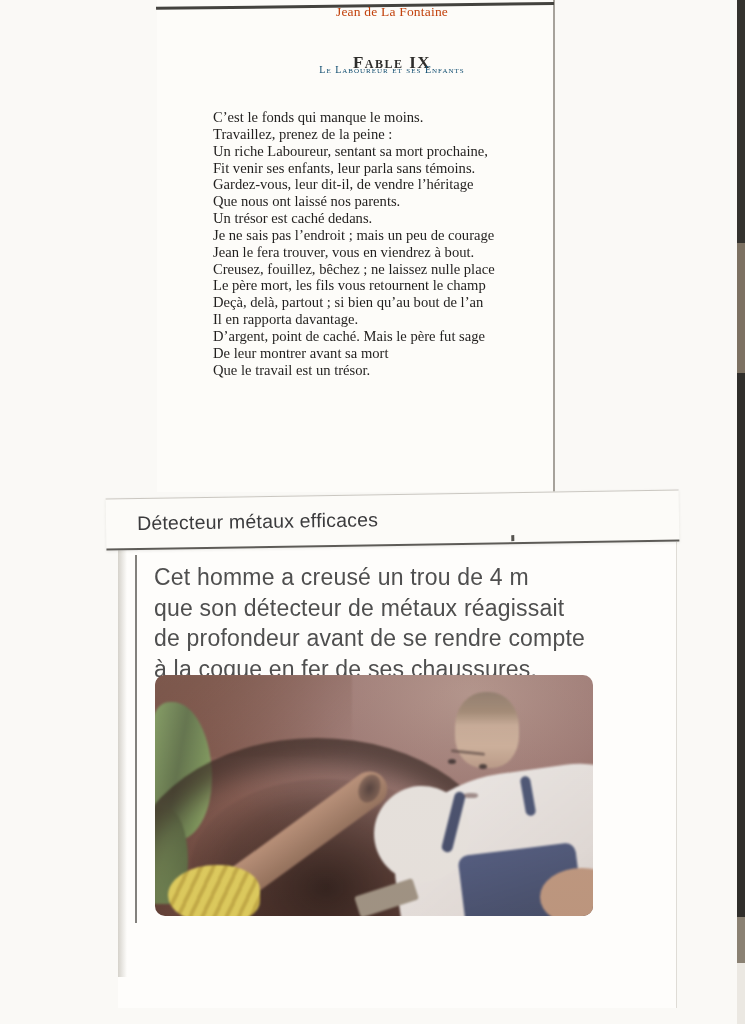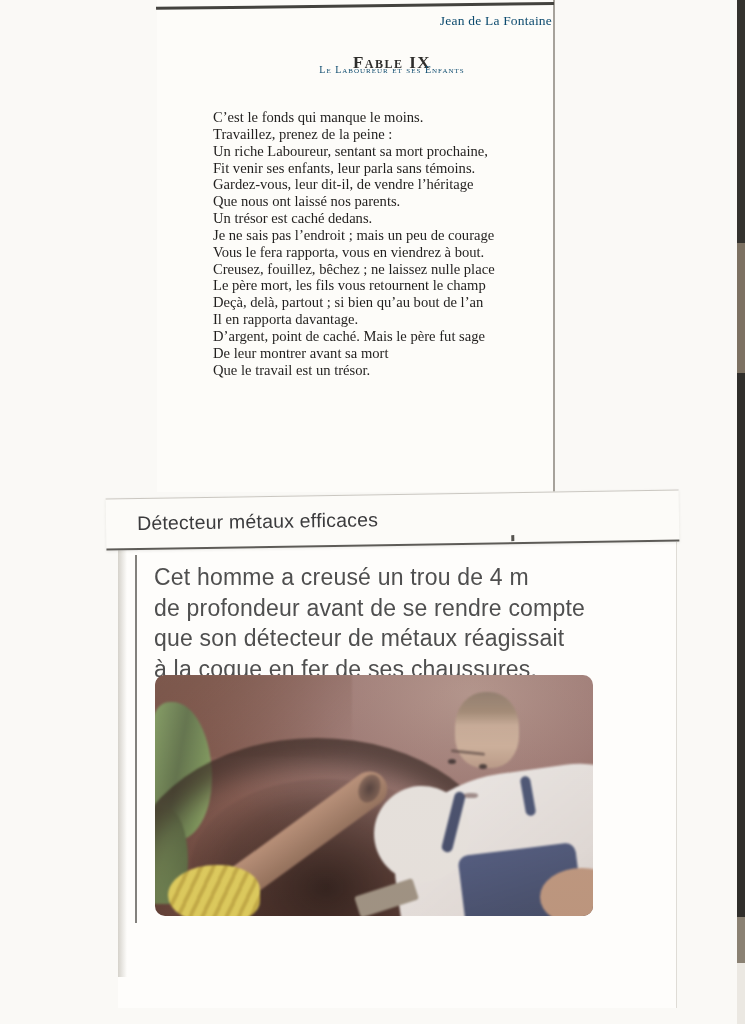--- a/index.html
+++ b/index.html
@@ -21,22 +21,22 @@
   .book-page{
     position:absolute;left:157px;top:0;width:396px;height:492px;
     background:#fdfcf9;border-right:2px solid #a6a29b;
   }
   .book-top-edge{
     position:absolute;left:-1px;top:2px;width:398px;height:2.5px;
     background:#44433f;transform:rotate(-0.7deg);transform-origin:right center;
   }
   .book-center{position:absolute;left:75px;top:0;width:320px;text-align:center;}
   .running-header{
-    position:absolute;top:13px;width:100%;
-    font-size:13.5px;color:#0c4a6e;letter-spacing:0.2px;text-align:right;
+    position:absolute;top:4px;width:100%;
+    font-size:13.5px;color:#c2410c;letter-spacing:0.2px;
   }
   .fable-number{
     position:absolute;top:53px;width:100%;
     font-variant:small-caps;font-size:17px;letter-spacing:1.5px;color:#2e2d2b;font-weight:bold;
   }
   .fable-title{
     position:absolute;top:64px;width:100%;
     font-variant:small-caps;font-size:10px;letter-spacing:1px;color:#0c4a6e;
   }
   .poem{
@@ -146,37 +146,37 @@
   </div>
   <div class="poem">
       <div>C’est le fonds qui manque le moins.</div>
       <div>Travaillez, prenez de la peine :</div>
       <div>Un riche Laboureur, sentant sa mort prochaine,</div>
       <div>Fit venir ses enfants, leur parla sans témoins.</div>
       <div>Gardez-vous, leur dit-il, de vendre l’héritage</div>
       <div>Que nous ont laissé nos parents.</div>
       <div>Un trésor est caché dedans.</div>
       <div>Je ne sais pas l’endroit ; mais un peu de courage</div>
-      <div>Vous le fera rapporta, vous en viendrez à bout.</div>
+      <div>Jean le fera trouver, vous en viendrez à bout.</div>
       <div>Creusez, fouillez, bêchez ; ne laissez nulle place</div>
       <div>Le père mort, les fils vous retournent le champ</div>
       <div>Deçà, delà, partout ; si bien qu’au bout de l’an</div>
       <div>Il en rapporta davantage.</div>
       <div>D’argent, point de caché. Mais le père fut sage</div>
       <div>De leur montrer avant sa mort</div>
       <div>Que le travail est un trésor.</div>
     </div>
 </div>
 
 <div class="clip-sheet">
   <div class="clip-vrule"></div>
   <div class="clip-text">
       <div>Cet homme a creusé un trou de 4 m</div>
+      <div>que son détecteur de métaux réagissait</div>
       <div>de profondeur avant de se rendre compte</div>
-      <div>que son détecteur de métaux réagissait</div>
       <div>à la coque en fer de ses chaussures.</div>
     </div>
 
   <div class="photo">
     <div class="art">
       <div class="p-topdark"></div>
       <div class="p-grass"></div>
       <div class="p-grass2"></div>
       <div class="p-rim"></div>
       <div class="p-holedark"></div>

